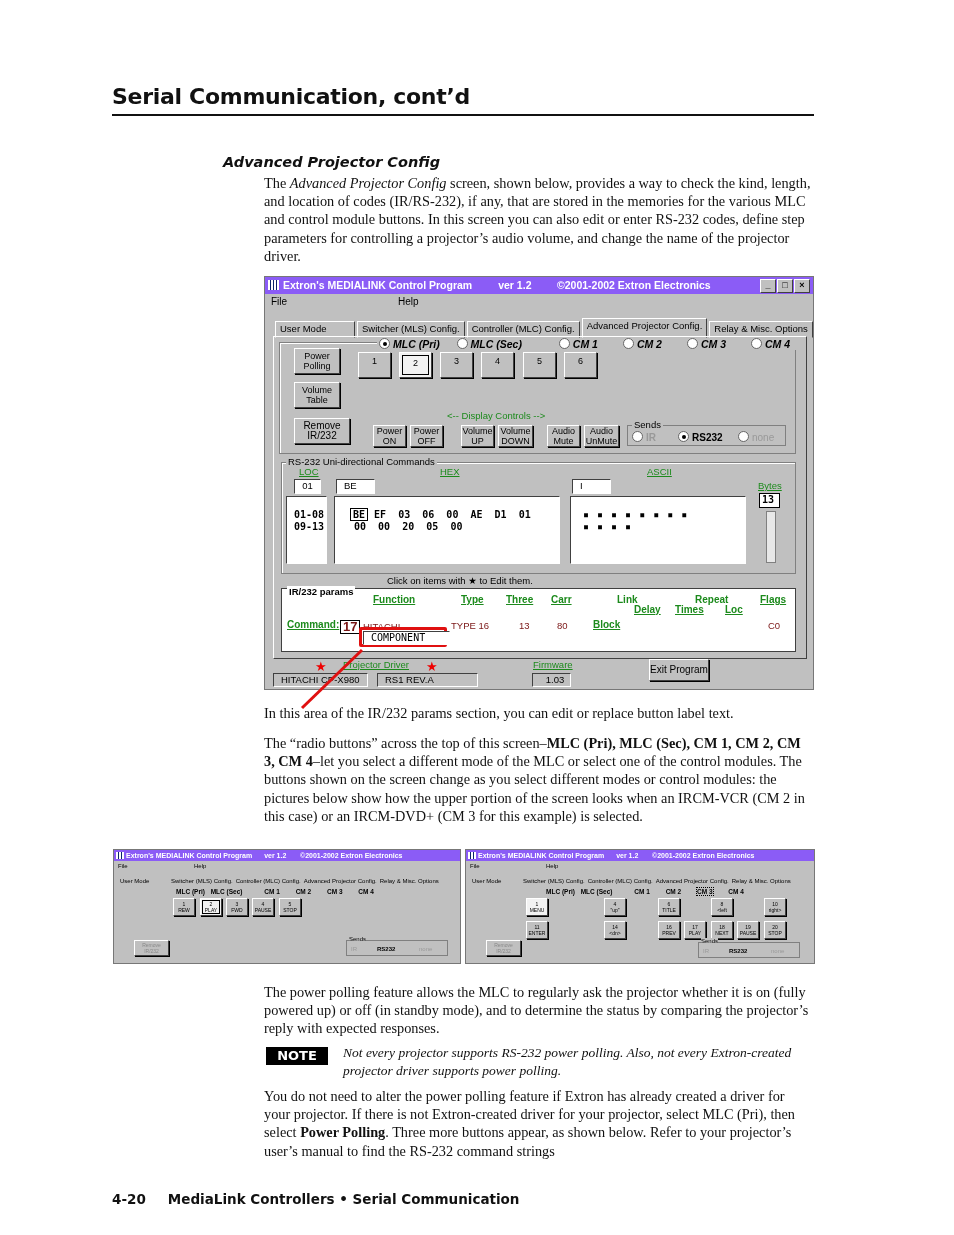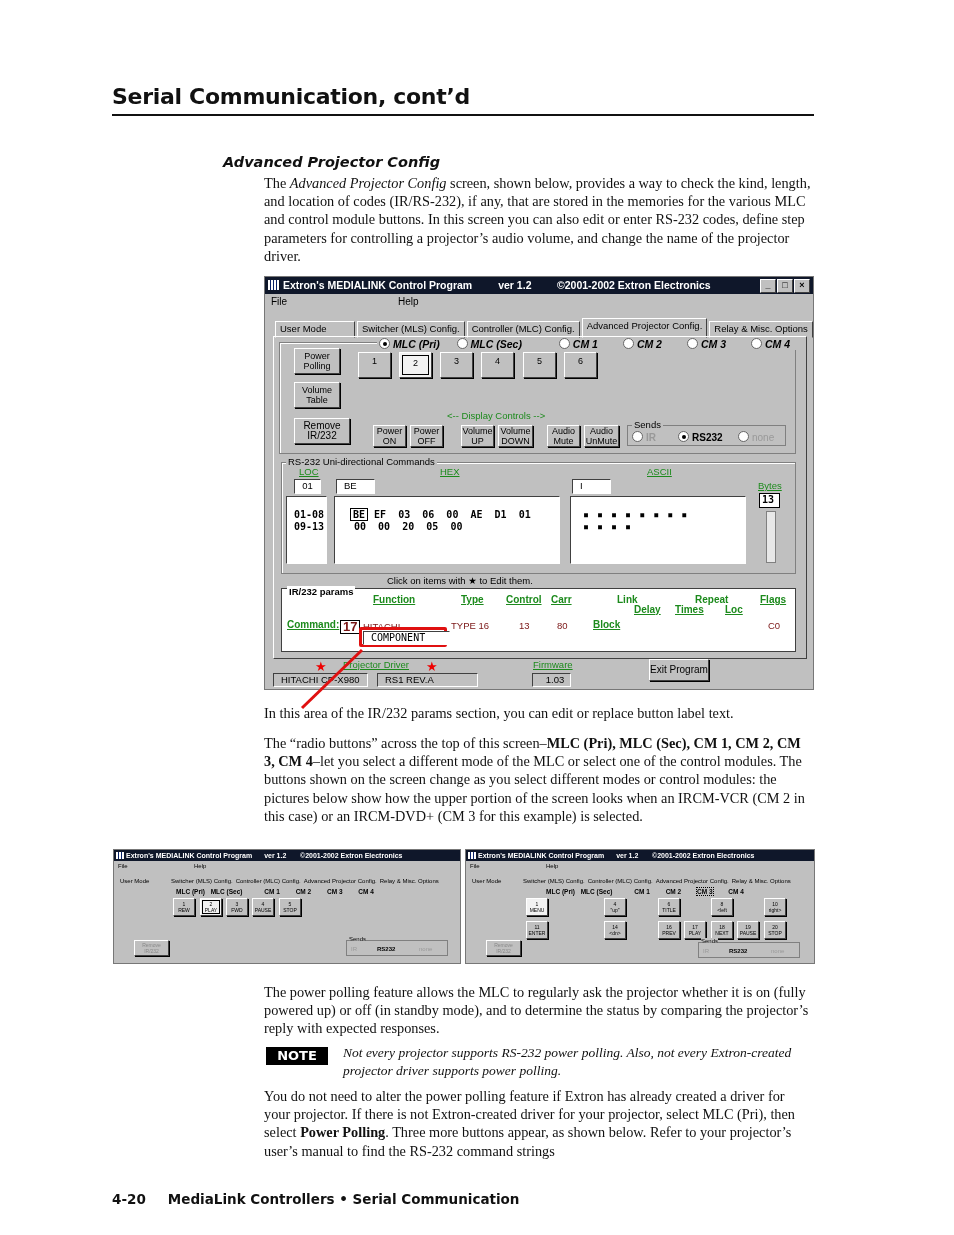--- a/index.html
+++ b/index.html
@@ -10,21 +10,21 @@
   .h2 { left:223px; top:154px; font-family:"DejaVu Sans", sans-serif; font-weight:bold; font-style:italic; font-size:14.5px; }
   .para { left:264px; width:550px; font-size:14.3px; line-height:18.2px; }
   .para i { font-style:italic; }
   .footer { left:112px; top:1191px; font-family:"DejaVu Sans", sans-serif; font-weight:bold; font-size:13.5px; }
   .footer .num { margin-right:22px; }
   .note-badge { left:266px; top:1047px; width:62px; height:18px; background:#000; color:#fff; font-family:"DejaVu Sans", sans-serif; font-weight:bold; font-size:13px; text-align:center; line-height:18px; }
   .note-text { left:343px; top:1044px; width:470px; font-style:italic; font-size:13.5px; line-height:18px; }
 
   
   .win { background:#c0c0c0; border:1px solid #777; overflow:hidden; font-family:"Liberation Sans", sans-serif; color:#000; }
-  .titlebar { position:absolute; left:0; top:0; right:0; height:17px; background:#0f172a; color:#fff; font-weight:bold; font-size:10.5px; line-height:17px; padding-left:18px; white-space:nowrap; }
+  .titlebar { position:absolute; left:0; top:0; right:0; height:17px; background:#8b5cf6; color:#fff; font-weight:bold; font-size:10.5px; line-height:17px; padding-left:18px; white-space:nowrap; }
   .titlebar .ver { margin-left:26px; }
   .titlebar .copy { position:absolute; left:292px; }
   .titlebar .appicon { position:absolute; left:3px; top:3px; width:11px; height:10px; background:repeating-linear-gradient(90deg,#fff 0 2px,#0a246a 2px 3px); }
   .tb-btns { position:absolute; right:3px; top:2px; display:flex; gap:1px; }
   .tb-btn { width:14px; height:12px; background:#c0c0c0; border:1px solid; border-color:#fff #404040 #404040 #fff; color:#000; font-size:9px; line-height:11px; text-align:center; font-weight:bold; }
   .menubar { position:absolute; left:6px; top:19px; font-size:10px; }
   .menubar span { margin-right:108px; }
   .tabs { position:absolute; left:10px; top:44px; display:flex; font-size:9.5px; }
   .tab { border:1px solid; border-color:#fff #404040 transparent #fff; padding:1px 4px; margin-right:2px; background:#c0c0c0; white-space:nowrap; height:13px; }
   .tab.active { margin-top:-3px; height:16px; }
@@ -168,21 +168,21 @@
     <div>▪ ▪    ▪ ▪</div>
   </div>
   <div class="scroll" style="left:501px; top:234px; height:50px;"></div>
 
   <div class="abs" style="left:122px; top:298px; font-size:9.5px;">Click on items with ★ to Edit them.</div>
 
   <div class="abs" style="left:16px; top:311px; width:513px; height:62px; background:#fff; border:1px solid #404040;"></div>
   <span class="glabel" style="left:22px; top:309px; background:#fff; font-weight:bold; font-size:9.5px;">IR/232 params</span>
   <div class="hdr green ul" style="left:108px; top:317px;">Function</div>
   <div class="hdr green ul" style="left:196px; top:317px;">Type</div>
-  <div class="hdr green ul" style="left:241px; top:317px;">Control</div>
+  <div class="hdr green ul" style="left:241px; top:317px;">Three</div>
   <div class="hdr green ul" style="left:286px; top:317px;">Carr</div>
   <div class="hdr green" style="left:352px; top:317px;">Link</div>
   <div class="hdr green ul" style="left:328px; top:327px;margin-top:15px;">Block</div>
   <div class="hdr green ul" style="left:369px; top:327px;">Delay</div>
   <div class="hdr green" style="left:430px; top:317px;">Repeat</div>
   <div class="hdr green ul" style="left:410px; top:327px;">Times</div>
   <div class="hdr green ul" style="left:460px; top:327px;">Loc</div>
   <div class="hdr green ul" style="left:495px; top:317px;">Flags</div>
 
   <div class="hdr green ul" style="left:22px; top:342px;">Command:</div>

